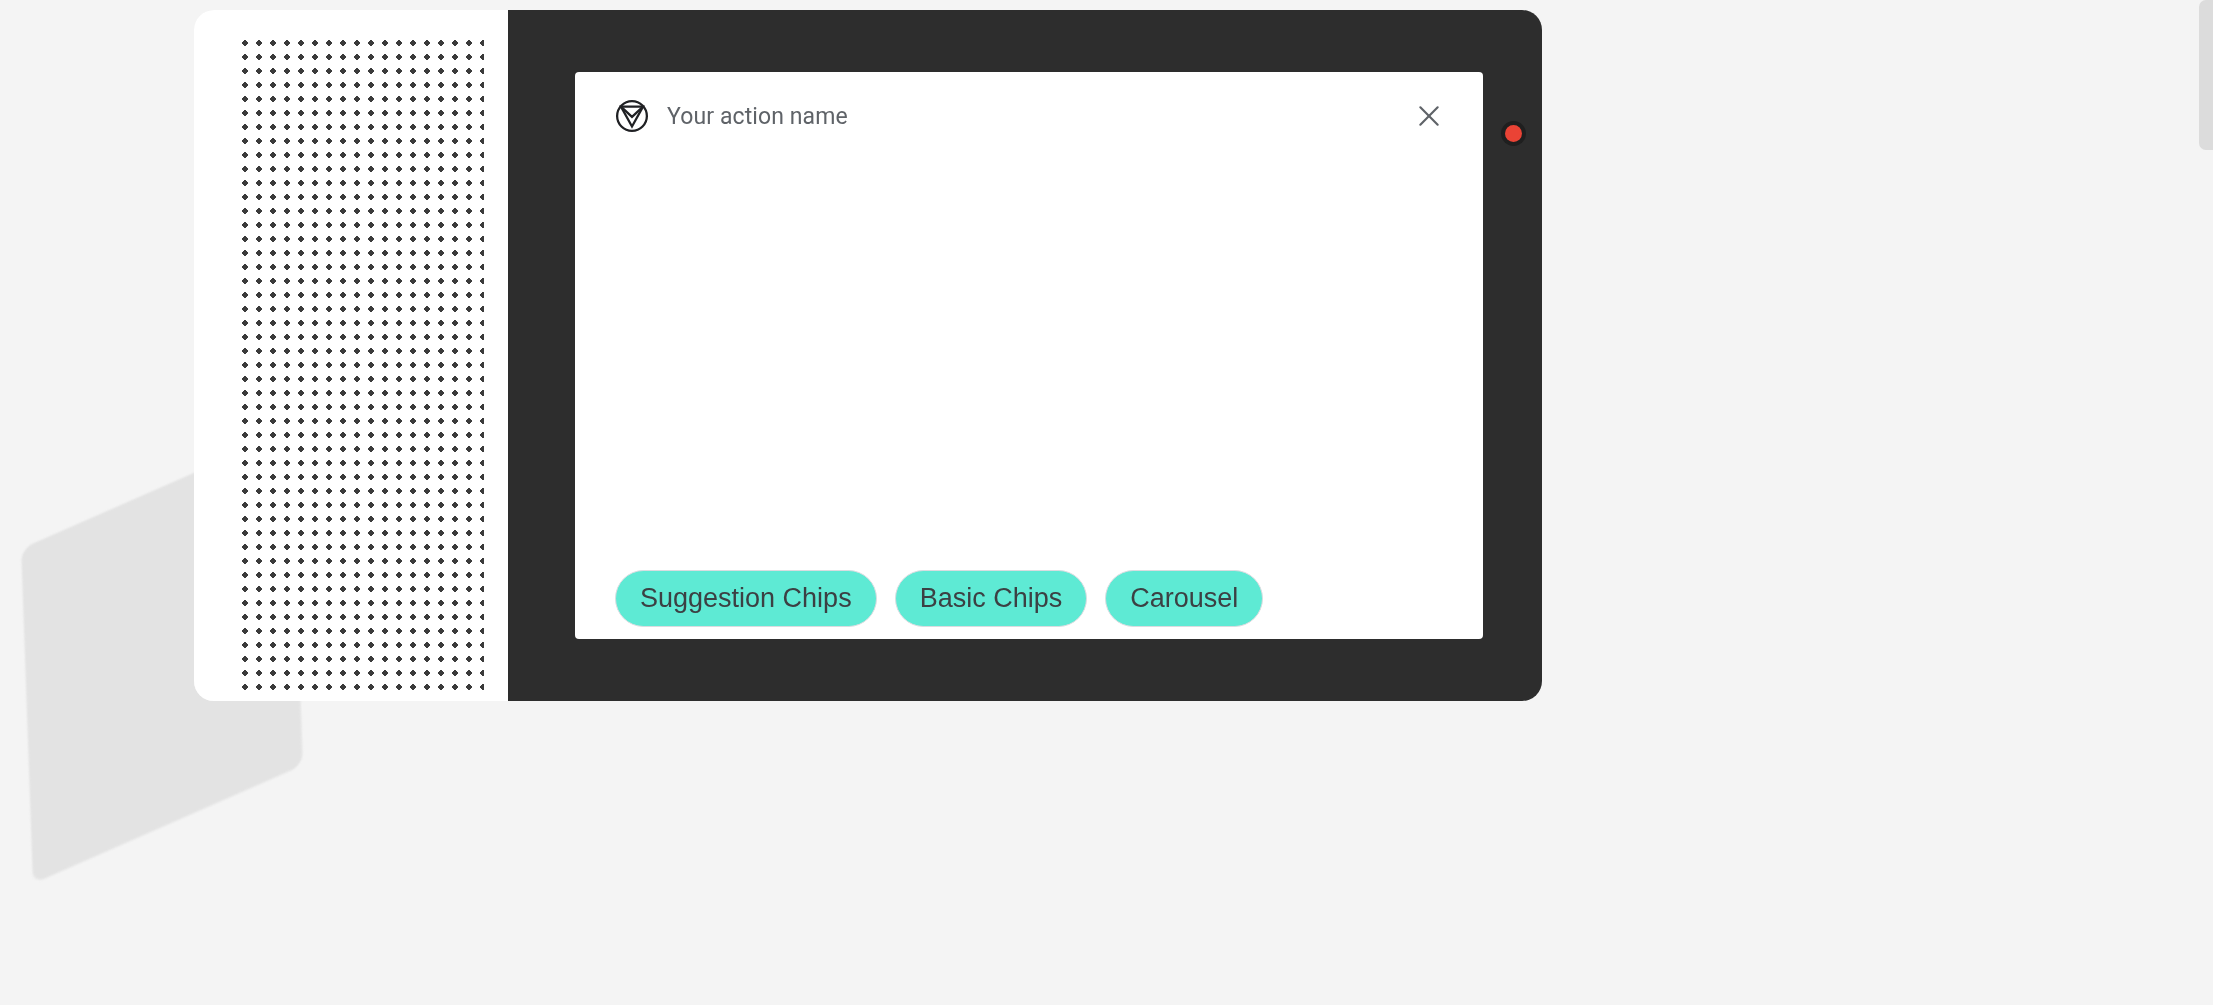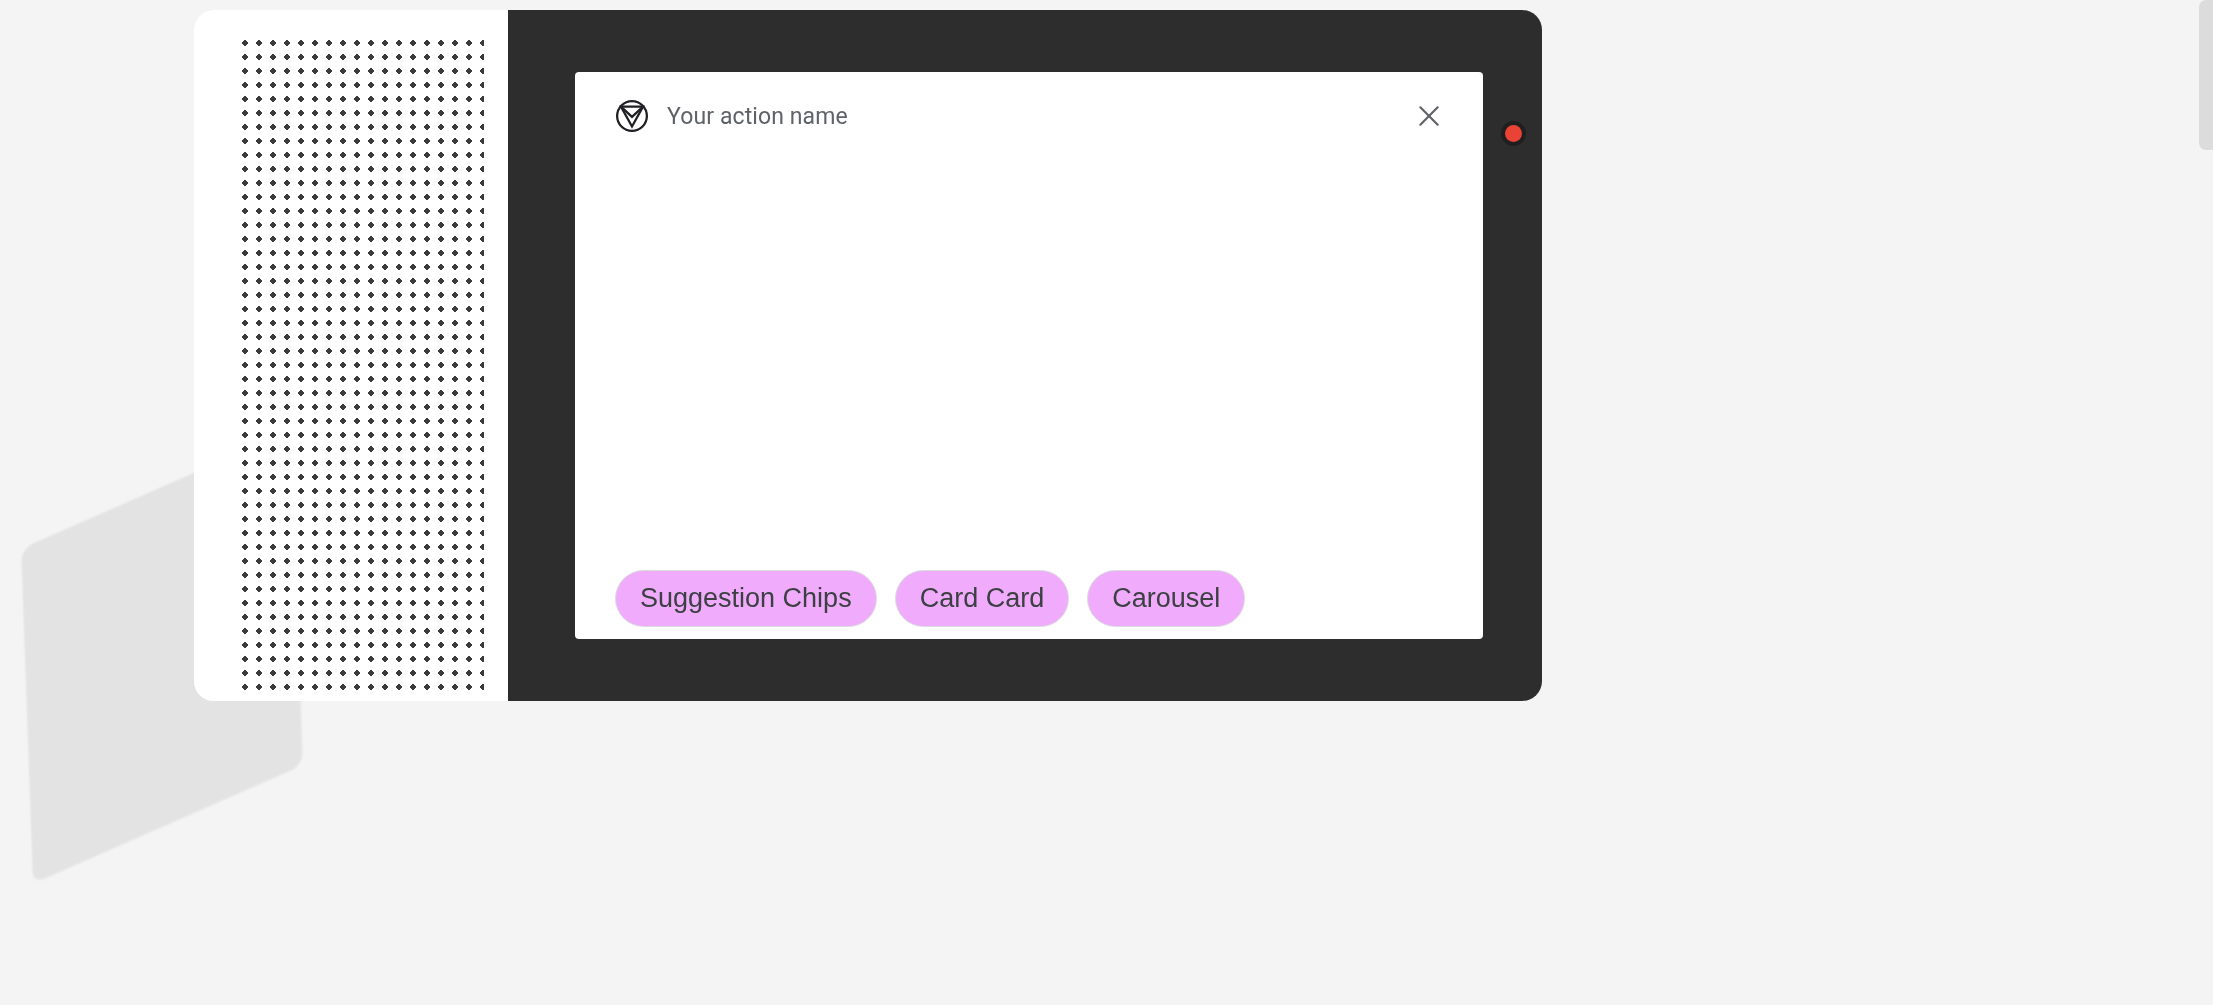--- a/index.html
+++ b/index.html
@@ -137,21 +137,21 @@
     position: absolute;
     left: 40px;
     bottom: 12px;
     right: 20px;
     display: flex;
     gap: 18px;
     align-items: center;
   }
   .chip {
     border: 1.5px solid #dadce0;
-    background: #f0abfc;
+    background: #5eead4;
     color: #3c4043;
     font-size: 27px;
     line-height: 1;
     padding: 14px 24px;
     border-radius: 999px;
     white-space: nowrap;
     cursor: pointer;
     font-weight: 400;
   }
 
@@ -198,21 +198,21 @@
           <span class="close-btn">
             <svg viewBox="0 0 24 24" width="26" height="26" stroke="#5f6368" stroke-width="2" stroke-linecap="round">
               <line x1="4" y1="4" x2="20" y2="20"></line>
               <line x1="20" y1="4" x2="4" y2="20"></line>
             </svg>
           </span>
         </div>
 
         <div class="chips">
           <button class="chip">Suggestion Chips</button>
-          <button class="chip">Card Card</button>
+          <button class="chip">Basic Chips</button>
           <button class="chip">Carousel</button>
         </div>
 
       </div>
     </div>
   </div>
 
   <div class="scroll-hint"></div>
 </div>
 

